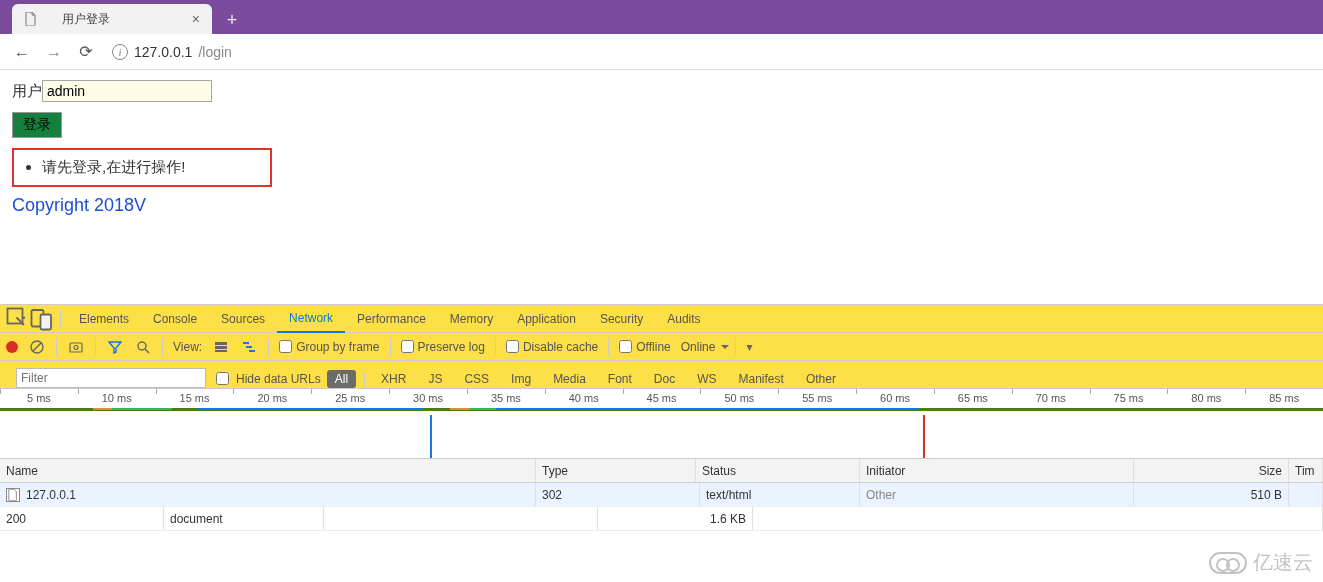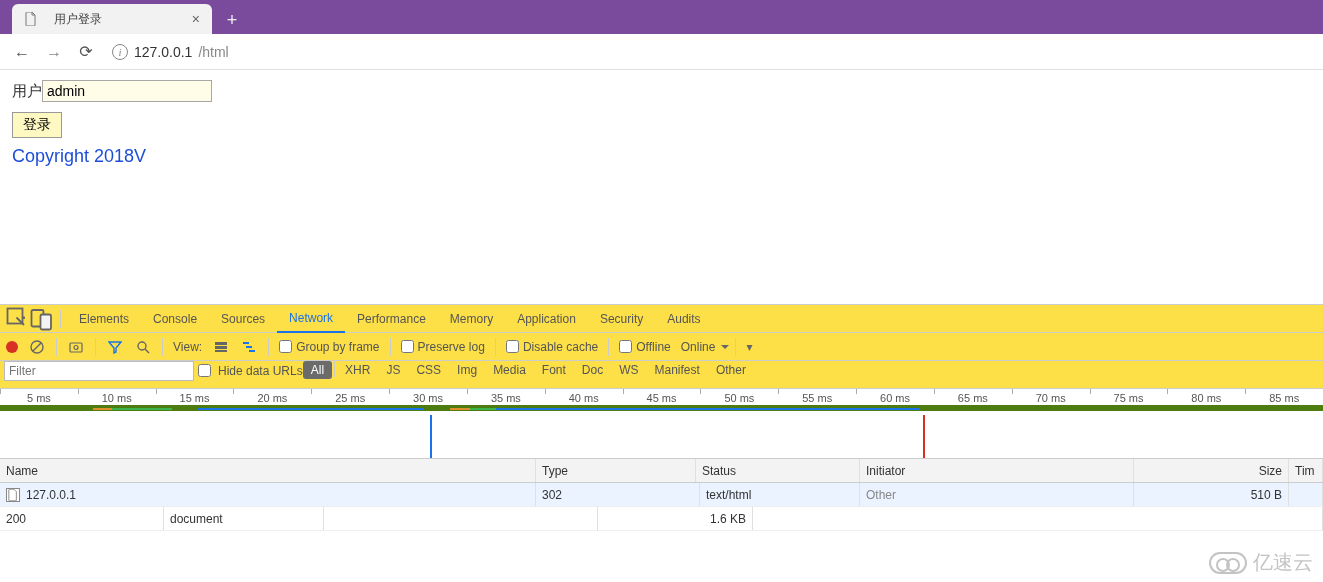--- a/index.html
+++ b/index.html
@@ -2,40 +2,40 @@
 <html><head>
 <meta charset="utf-8">
 <style>
   * { box-sizing: border-box; }
   html, body { margin:0; padding:0; font-family: "Microsoft YaHei", Arial, sans-serif; font-size:13px; color:#333; }
   body { width:1323px; height:582px; overflow:hidden; background:#fff; }
 
   
   .browser { width:100%; height:100%; display:flex; flex-direction:column; }
   .tab-strip { background:#7a4b9c; height:34px; display:flex; align-items:flex-end; padding-left:12px; }
-  .tab { background:#f2f2f2; height:30px; border-radius:6px 6px 0 0; padding:0 12px; display:flex; align-items:center; gap:16px; min-width:200px; font-size:12px; color:#444; }
+  .tab { background:#f2f2f2; height:30px; border-radius:6px 6px 0 0; padding:0 12px; display:flex; align-items:center; gap:24px; min-width:200px; font-size:12px; color:#444; }
   .tab .doc-icon { width:14px; height:14px; display:flex; align-items:center; justify-content:center; color:#777; }
   .tab .doc-icon svg { width:12px; height:14px; }
   .tab .close { margin-left:auto; color:#666; font-size:14px; cursor:pointer; }
   .new-tab { width:28px; height:28px; display:flex; align-items:center; justify-content:center; color:#eee; font-size:18px; margin-left:6px; cursor:pointer; }
 
   .addr-bar { background:#fff; height:36px; border-bottom:1px solid #e0e0e0; display:flex; align-items:center; padding:0 8px; gap:4px; }
   .nav-btn { width:28px; height:28px; display:flex; align-items:center; justify-content:center; color:#888; cursor:pointer; border-radius:50%; font-size:16px; }
   .nav-btn.enabled { color:#555; }
   .url-area { display:flex; align-items:center; gap:6px; margin-left:8px; flex:0 0 auto; }
   .info-badge { width:16px; height:16px; border:1.2px solid #888; border-radius:50%; display:flex; align-items:center; justify-content:center; font-size:11px; color:#888; font-family:Georgia,serif; font-style:italic; }
   .url-host { color:#333; font-size:14px; }
   .url-path { color:#888; font-size:14px; }
 
   
   .page { background:#fff; padding:10px 12px; height:234px; overflow:hidden; }
   .form-row { display:flex; align-items:center; margin-bottom:10px; }
   .form-row label { font-size:15px; margin-right:0; }
   .form-row input { height:22px; width:170px; border:1px solid #a7a7a7; background:#fffce8; padding:1px 4px; font-size:14px; }
-  .login-btn { padding:3px 10px; border:1px solid #999; background:#fef9c3; font-size:14px; cursor:pointer; }
+  .login-btn { padding:3px 10px; border:1px solid #999; background:#15803d; font-size:14px; cursor:pointer; }
   .msg-box { border:2px solid #e73030; padding:4px 8px 4px 4px; margin-top:10px; width:260px; }
   .msg-box ul { margin:4px 0 4px 24px; padding:0; }
   .msg-box li { font-size:15px; }
   .copyright { color:#1d4ed8; font-size:18px; margin-top:8px; font-family:Arial,sans-serif; }
 
   
   .devtools { border-top:1px solid #ccc; background:#fde047; flex:1; display:flex; flex-direction:column; font-size:12px; color:#333; }
   .dt-tabs { height:28px; display:flex; align-items:center; border-bottom:1px solid #ccc; padding:0 6px; gap:0; }
   .dt-tabs .ico { width:24px; height:24px; display:flex; align-items:center; justify-content:center; color:#666; cursor:pointer; }
   .dt-tabs .sep { width:1px; height:18px; background:#ccc; margin:0 6px; }
@@ -46,29 +46,29 @@
   .rec-dot { width:12px; height:12px; border-radius:50%; background:#d93025; }
   .tb-ico { width:18px; height:18px; display:flex; align-items:center; justify-content:center; color:#666; cursor:pointer; }
   .tb-ico svg { width:14px; height:14px; }
   .tb-sep { width:1px; height:18px; background:#ccc; }
   .tb-label { color:#555; }
   .tb-check { display:flex; align-items:center; gap:4px; color:#555; }
   .tb-check input { margin:0; }
   .tb-select { color:#555; padding-right:10px; position:relative; }
   .tb-select::after { content:""; position:absolute; right:-4px; top:5px; border:4px solid transparent; border-top-color:#666; }
 
-  .dt-filters { height:28px; display:flex; align-items:flex-start; border-bottom:1px solid #ccc; padding:0 4px; }
+  .dt-filters { height:28px; display:flex; align-items:flex-end; border-bottom:1px solid #ccc; padding:0 16px; gap:6px; }
   .filter-input { width:190px; height:20px; border:1px solid #bbb; background:#fff; padding:1px 4px; font-size:12px; color:#888; }
   .hide-urls { display:flex; align-items:center; gap:4px; color:#555; }
   .flt { padding:2px 8px; border-radius:3px; color:#555; cursor:pointer; }
   .flt.active { background:#6b6b6b; color:#fff; }
   .flt-sep { width:1px; height:16px; background:#ccc; margin:0 2px; }
 
   .dt-timeline { height:70px; border-bottom:1px solid #ccc; background:#fff; position:relative; }
-  .tl-ruler { height:22px; border-bottom:6px solid #4d7c0f; display:flex; font-size:11px; color:#555; }
+  .tl-ruler { height:22px; border-bottom:3px solid #4d7c0f; display:flex; font-size:11px; color:#555; }
   .tl-tick { flex:1; position:relative; }
   .tl-tick span { position:absolute; left:50%; transform:translateX(-50%); top:3px; white-space:nowrap; }
   .tl-tick::before { content:""; position:absolute; left:0; top:0; width:1px; height:5px; background:#aaa; }
   .tl-bars { position:absolute; left:0; right:0; top:16px; height:8px; }
   .bar-seg { position:absolute; height:2px; top:3px; }
   .tl-lines { position:absolute; left:0; right:0; top:26px; bottom:0; }
   .vline { position:absolute; top:0; bottom:0; width:2px; }
 
   .dt-grid { flex:1; background:#fff; display:flex; flex-direction:column; border-top:0; }
   .dt-head, .dt-row { display:flex; height:24px; align-items:center; }
@@ -111,30 +111,35 @@
     <div class="new-tab">+</div>
   </div>
 
   <div class="addr-bar">
     <div class="nav-btn enabled">←</div>
     <div class="nav-btn">→</div>
     <div class="nav-btn enabled">⟳</div>
     <div class="url-area">
       <span class="info-badge">i</span>
       <span class="url-host">127.0.0.1</span>
-        <span class="url-path">/html</span>
+        <span class="url-path">/login</span>
     </div>
   </div>
 
   <div class="page">
     <div class="form-row">
       <label>用户</label>
       <input type="text" value="admin" style="">
     </div>
     <button class="login-btn">登录</button>
+    <div class="msg-box">
+      <ul>
+          <li>请先登录,在进行操作!</li>
+        </ul>
+    </div>
     <div class="copyright">Copyright 2018V</div>
   </div>
 
   <div class="devtools">
     <div class="dt-tabs">
       <div class="ico">
         <svg viewBox="0 0 16 16">
             <rect x="1" y="1" width="10" height="10" fill="none" stroke="#666" stroke-width="1.2"></rect>
             <path d="M7 7l5 5M11 7l1 0l0 1" fill="none" stroke="#666" stroke-width="1.2"></path>
           </svg>

